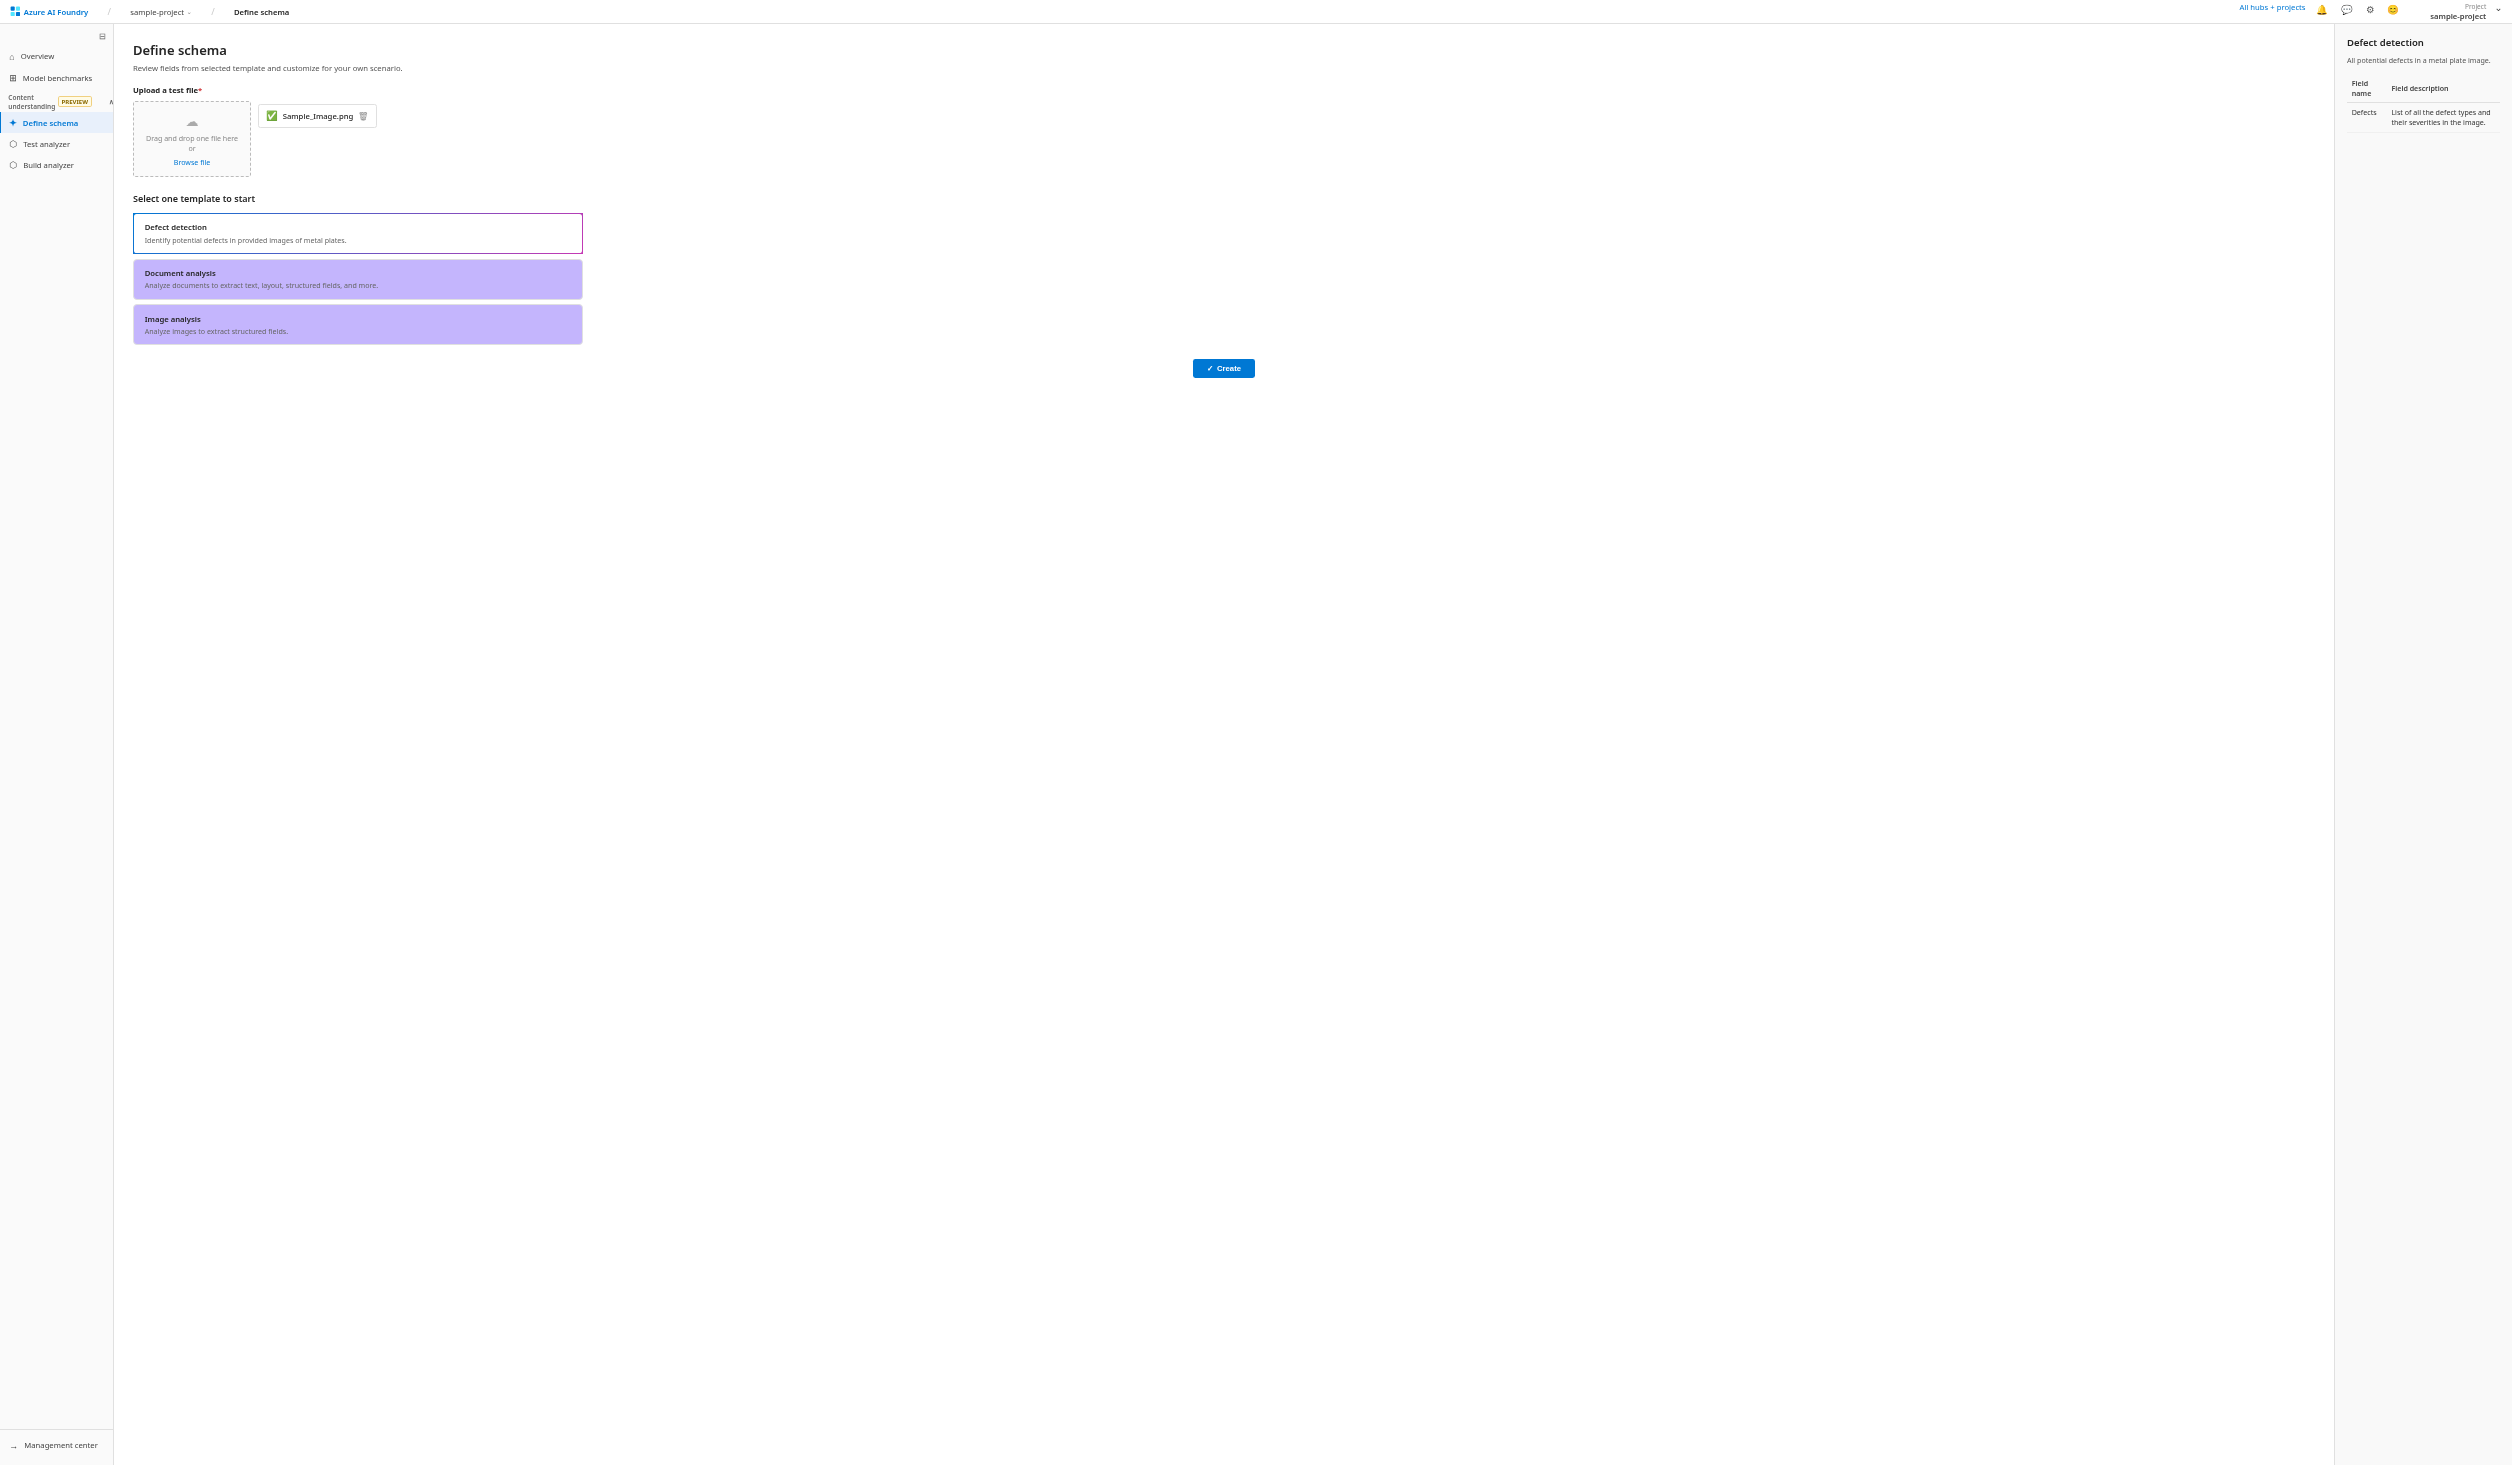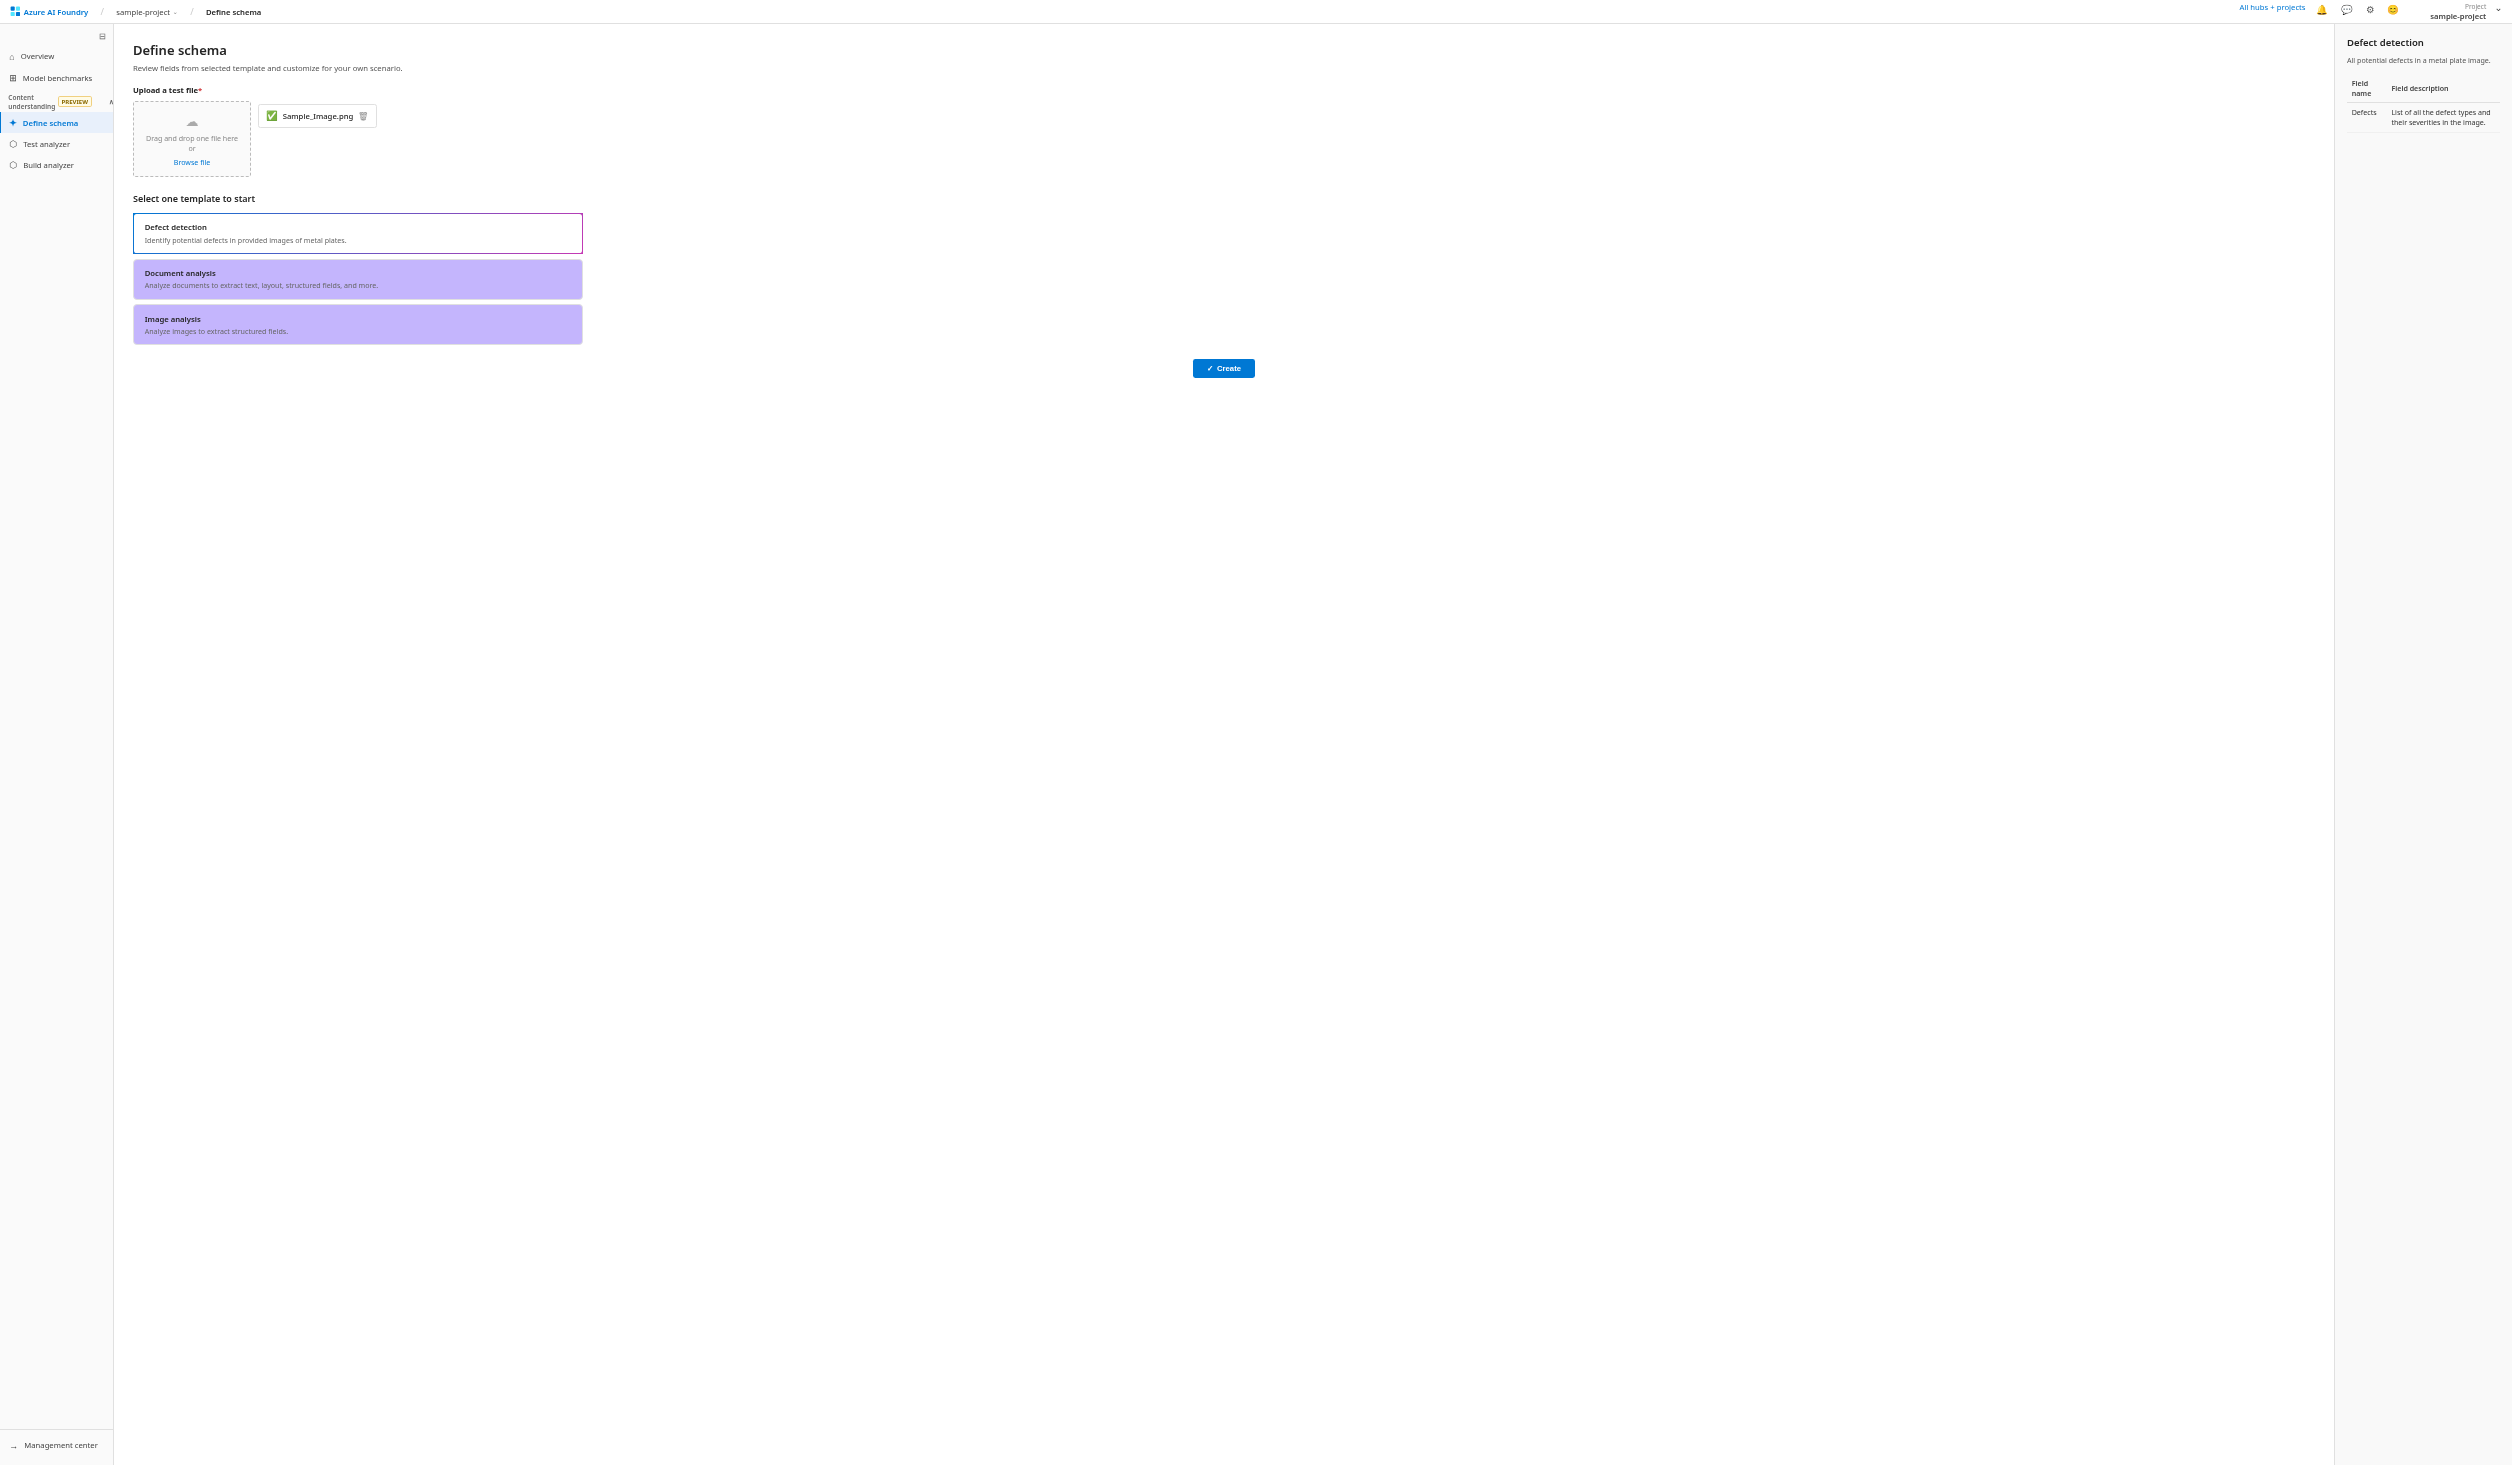--- a/index.html
+++ b/index.html
@@ -6,21 +6,21 @@
     body { font-family: 'Segoe UI', system-ui, sans-serif; font-size: 7.7px; background: #f5f5f5; color: #242424; height: 100vh; display: flex; flex-direction: column; }
 
     
     .topnav {
       height: 24px;
       background: #fff;
       border-bottom: 0.6px solid #e0e0e0;
       display: flex;
       align-items: center;
       padding: 0 9.5px;
-      gap: 11px;
+      gap: 18px;
       flex-shrink: 0;
     }
     .topnav-brand {
       display: flex; align-items: center; gap: 3.6px;
       font-weight: 600; font-size: 7.7px; color: #0078d4;
       white-space: nowrap;
     }
     .topnav-brand svg { width: 10.7px; height: 10.7px; }
     .topnav-sep { color: #ccc; font-size: 9.5px; margin: 0 1.2px; }
     .topnav-crumb { color: #444; font-size: 7.7px; display: flex; align-items: center; gap: 2.4px; }

